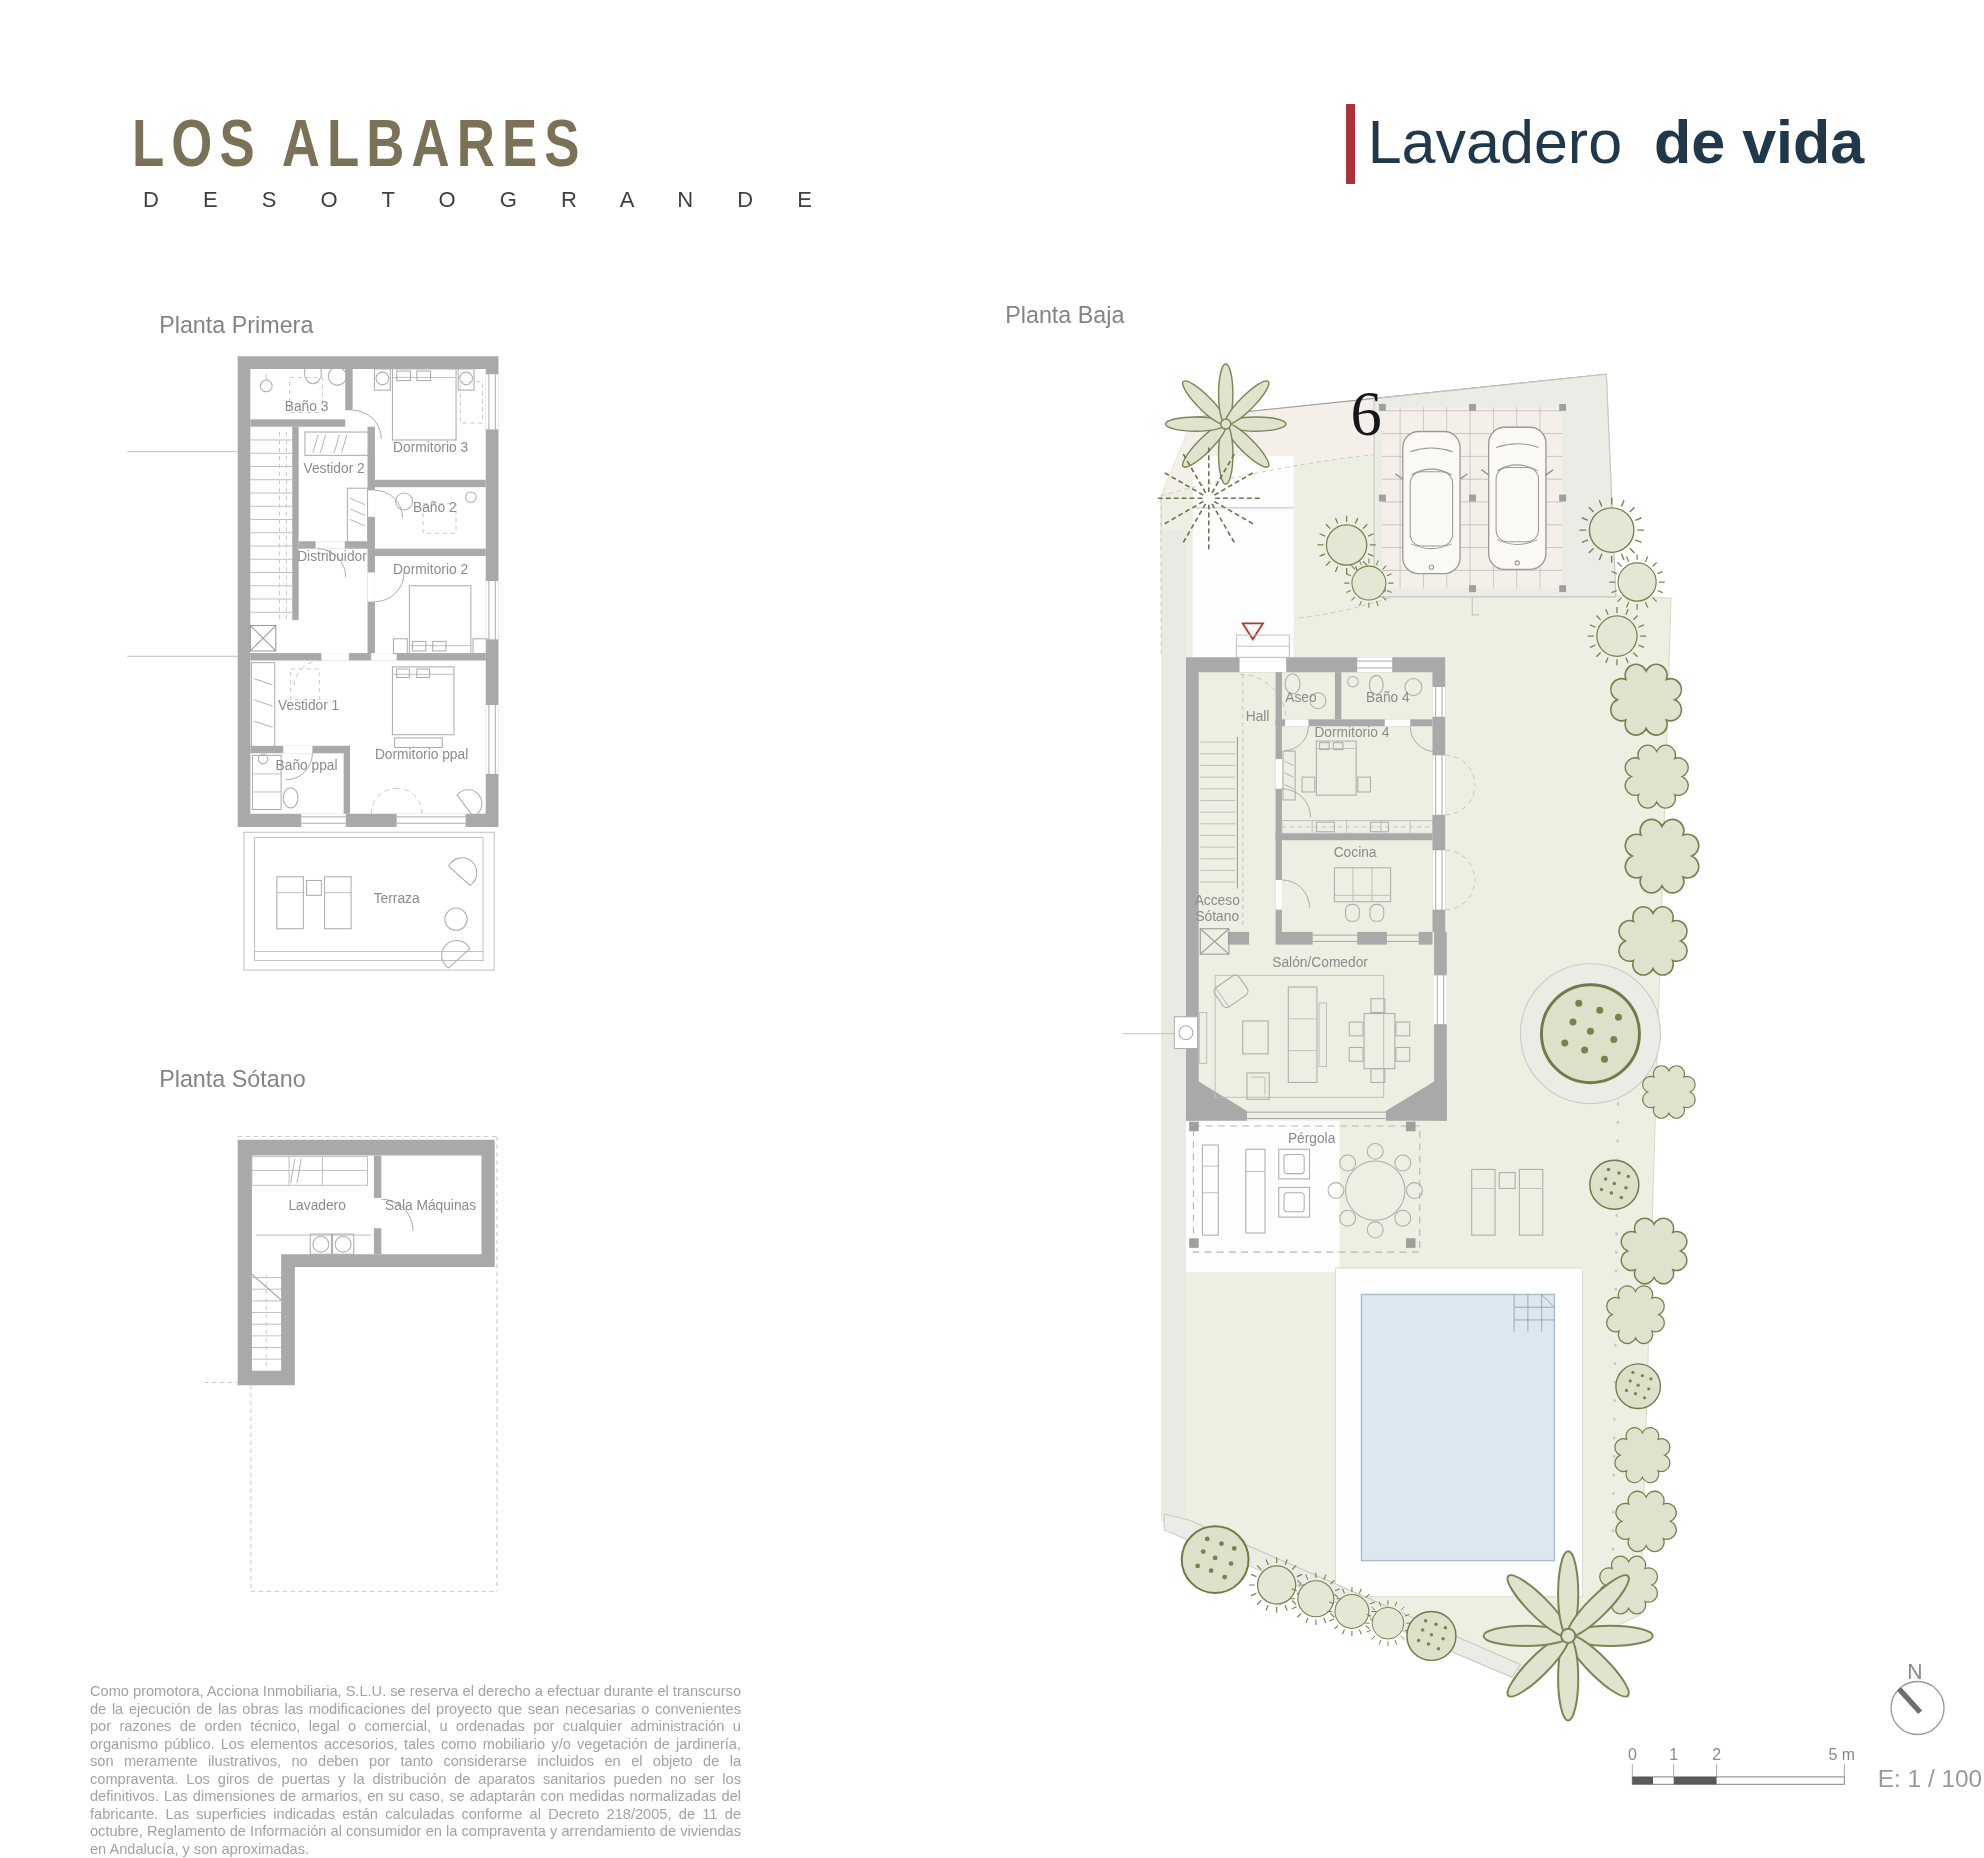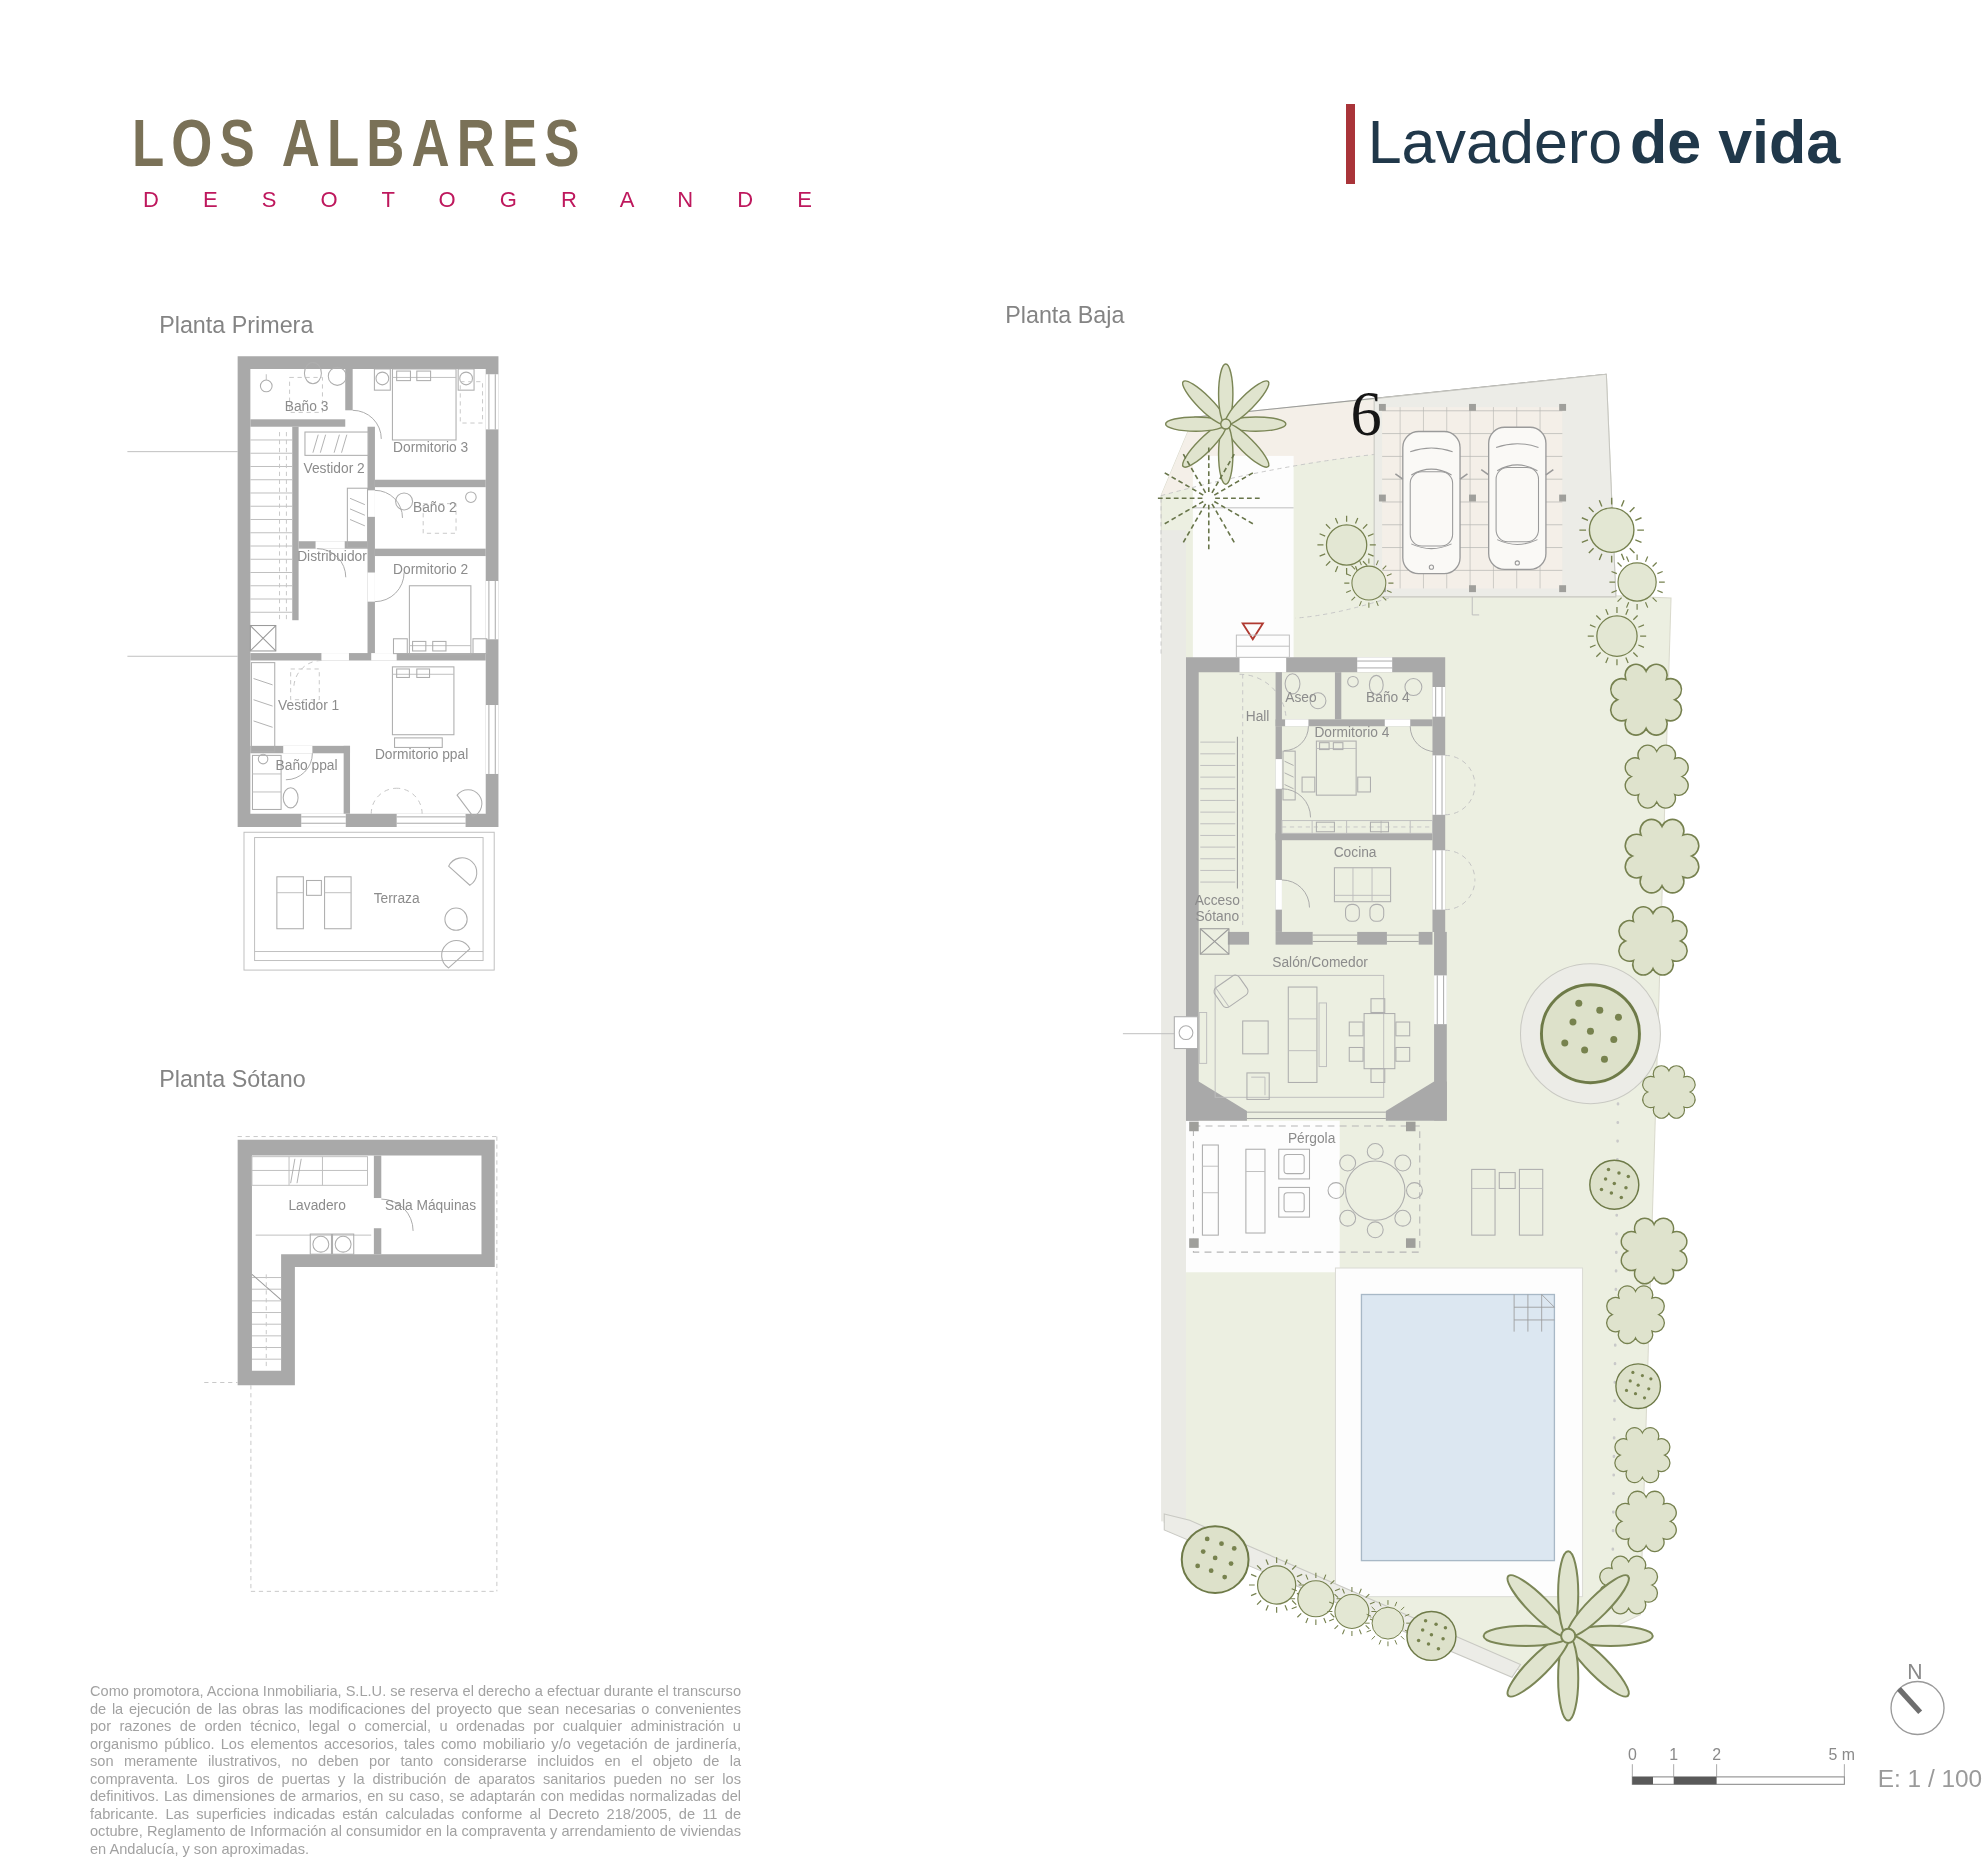--- a/index.html
+++ b/index.html
@@ -1,26 +1,26 @@
 <!DOCTYPE html>
 <html style="font-size:8.5px"><head>
 <meta charset="utf-8">
 <style>
   html,body{margin:0;padding:0;background:#ffffff;}
   body{width:1985px;height:1858px;position:relative;font-family:"Liberation Sans",sans-serif;overflow:hidden;}
 
   
   .logo{position:absolute;left:132px;top:104px;color:#7a7157;}
   .logo-title{font-size:55px;font-weight:700;letter-spacing:7.4px;transform:scale(.96,1.22);transform-origin:left top;white-space:nowrap;}
-  .logo-sub{position:absolute;left:143px;top:187px;color:#be185d;font-size:22px;font-weight:400;letter-spacing:19px;white-space:nowrap;}
+  .logo-sub{position:absolute;left:143px;top:187px;color:#404040;font-size:22px;font-weight:400;letter-spacing:19px;white-space:nowrap;}
   .tagline{position:absolute;left:1346px;top:104px;display:flex;align-items:stretch;height:80px;}
   .tagline .bar{width:9px;background:#a93439;margin-right:12.7px;}
   .tagline .txt{font-size:61px;line-height:77px;color:#20384a;white-space:nowrap;}
   .tagline .light{font-weight:300;}
-  .tagline .bold{font-weight:700;margin-left:8px;}
+  .tagline .bold{font-weight:700;margin-left:32px;}
 
   
   .disclaimer{position:absolute;left:90px;top:1663px;width:651px;font-size:14.6px;line-height:1.2;color:#a2a2a2;text-align:justify;margin-top:20px;}
 
   
   svg{position:absolute;left:0;top:0;}
   .t-title{font-size:44px;fill:#848484;}
   .t-room{font-size:26px;fill:#8c8c8c;text-anchor:middle;}
   .t-plot{font-family:"Liberation Serif",serif;font-size:118px;fill:#161616;text-anchor:middle;}
   .t-tick{font-size:30px;fill:#8a8a8a;text-anchor:middle;}

